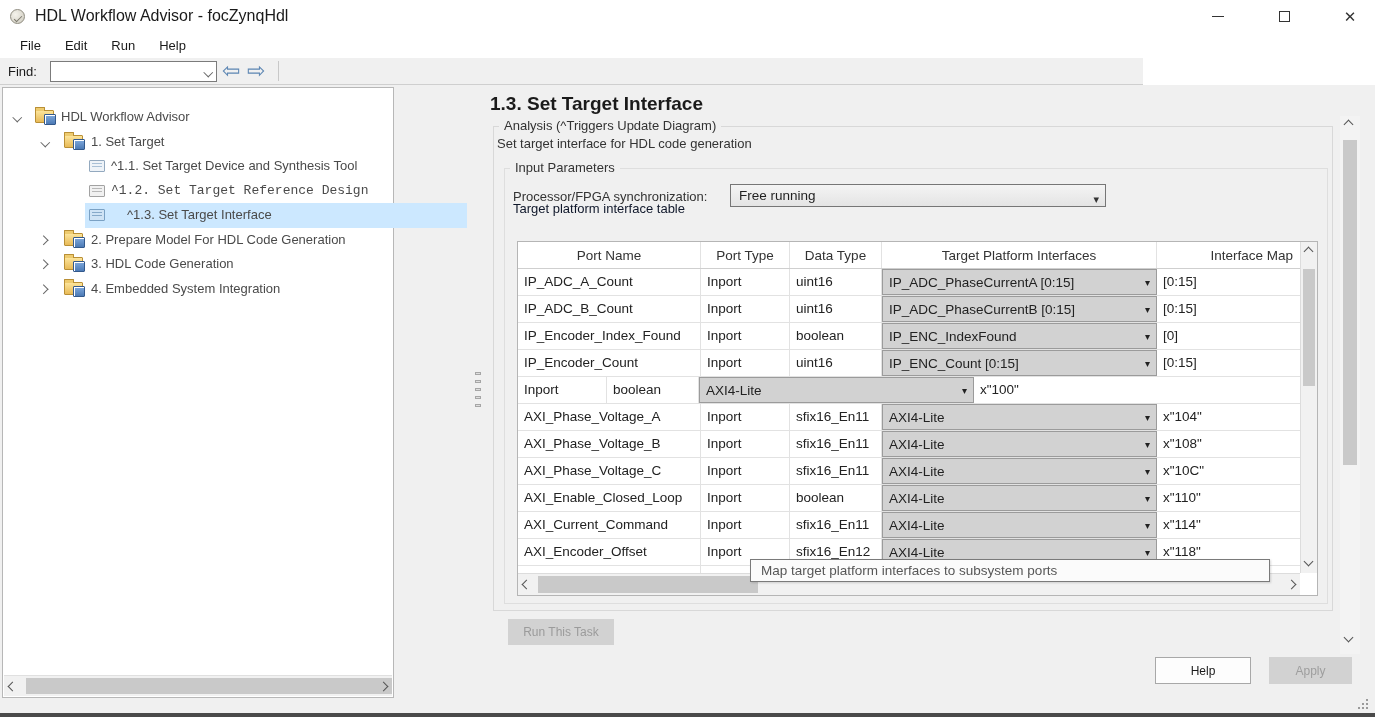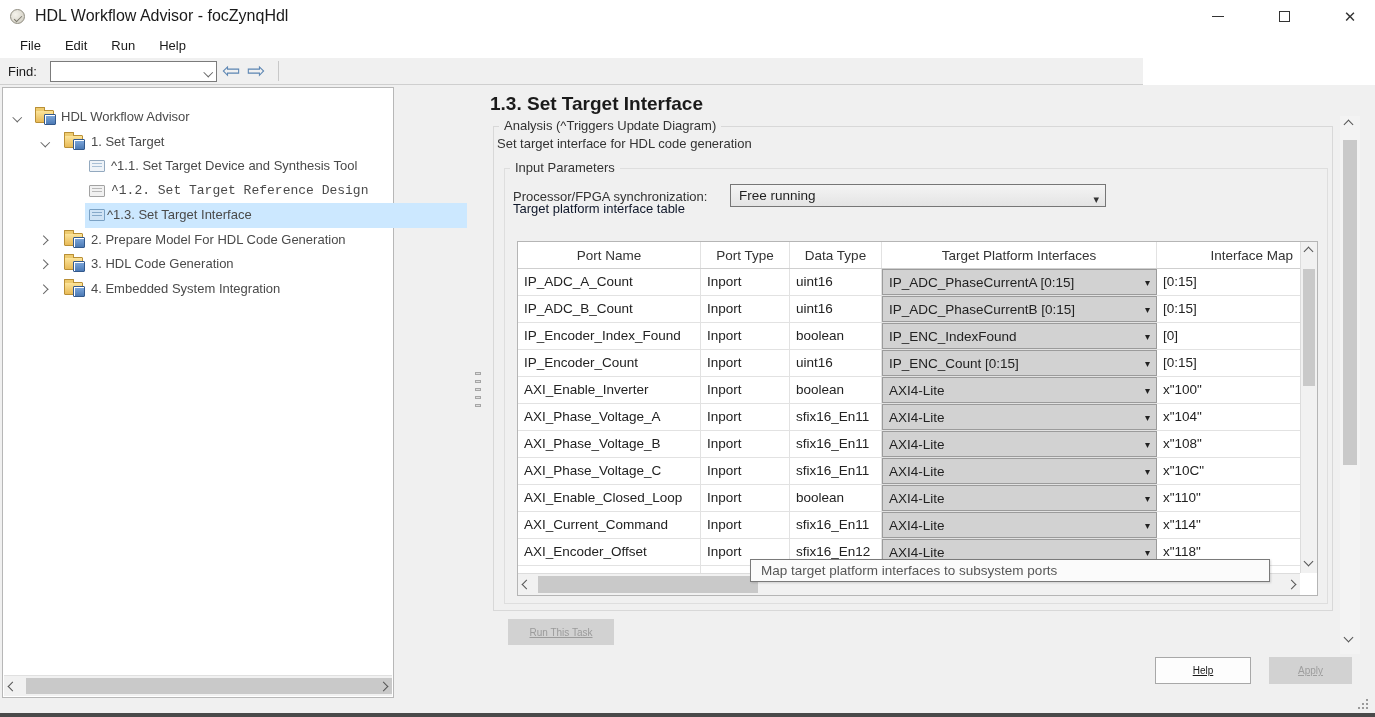--- a/index.html
+++ b/index.html
@@ -106,21 +106,21 @@
   .tbl-hscroll { position:absolute; left:0; bottom:0; right:17px; height:22px; background:#f1f1f1; border-top:1px solid #dcdcdc; }
   .tbl-hscroll .sb-arrow { position:absolute; top:0; width:17px; height:21px; display:flex; align-items:center; justify-content:center; }
   .tbl-hscroll .a-left { left:0; } .tbl-hscroll .a-right { right:0; }
   .tbl-hscroll .sb-thumb { position:absolute; left:20px; top:2px; width:220px; height:17px; background:#c9c9c9; }
 
   
   .tooltip { position:absolute; left:750px; top:559px; width:520px; height:23px; background:#fbfbfb; border:1px solid #7a7a7a; z-index:60;
              display:flex; align-items:center; padding:0 10px; color:#575757; font-size:13.5px; white-space:nowrap; box-shadow:1px 1px 2px rgba(0,0,0,.15); }
 
   
-  .btn { position:absolute; display:flex; align-items:center; justify-content:center; font-size:10px;text-decoration:underline; }
+  .btn { position:absolute; display:flex; align-items:center; justify-content:center; font-size:12px; }
   .btn-run { left:508px; top:619px; width:106px; height:26px; background:#d2d2d2; color:#9b9b9b; }
   .btn-help { left:1155px; top:657px; width:96px; height:27px; background:#fdfdfd; border:1px solid #a8a8a8; color:#1a1a1a; }
   .btn-apply { left:1269px; top:657px; width:83px; height:27px; background:#d2d2d2; color:#9e9e9e; }
 
   
   .outer-vscroll { position:absolute; left:1340px; top:116px; width:20px; height:538px; background:#f3f3f3; }
   .outer-vscroll .sb-up { position:absolute; top:5px; left:5px; }
   .outer-vscroll .sb-thumb { position:absolute; left:3px; top:24px; width:14px; height:325px; background:#c9c9c9; }
   .outer-vscroll .sb-down { position:absolute; top:518px; left:5px; }
 
@@ -188,21 +188,21 @@
   <div class="tree-item" style="top:66px;">
     <span class="icon-task" style="left:86px;"></span>
     <span class="t-label" style="left:108px;">^1.1. Set Target Device and Synthesis Tool</span>
   </div>
   <div class="tree-item" style="top:91px;font-family:Liberation Mono, monospace;">
     <span class="icon-task gray" style="left:86px;"></span>
     <span class="t-label" style="left:108px;">^1.2. Set Target Reference Design</span>
   </div>
   <div class="tree-item selected" style="top:115px;">
     <span class="icon-task sel" style="left:86px;"></span>
-    <span class="t-label" style="left:104px;text-align:center;">^1.3. Set Target Interface</span>
+    <span class="t-label" style="left:124px;text-align:center;">^1.3. Set Target Interface</span>
   </div>
   <div class="tree-item" style="top:140px;">
     <span class="caret chv thin right" style="left:37px;"></span>
     <span class="icon-folder" style="left:61px;"></span>
     <span class="t-label" style="left:88px;">2. Prepare Model For HDL Code Generation</span>
   </div>
   <div class="tree-item" style="top:164px;">
     <span class="caret chv thin right" style="left:37px;"></span>
     <span class="icon-folder" style="left:61px;"></span>
     <span class="t-label" style="left:88px;">3. HDL Code Generation</span>
@@ -294,21 +294,20 @@
         <div class="tc c-name">IP_Encoder_Count</div>
         <div class="tc c-type">Inport</div>
         <div class="tc c-dtype">uint16</div>
         <div class="tc c-iface">
           <span class="dd-text">IP_ENC_Count [0:15]</span>
           <span class="dd-arrow">▾</span>
         </div>
         <div class="tc c-map">[0:15]</div>
       </div>
       <div class="trow">
-        <div class="tc c-name">AXI_Enable_Inverter</div>
         <div class="tc c-type">Inport</div>
         <div class="tc c-dtype">boolean</div>
         <div class="tc c-iface">
           <span class="dd-text">AXI4-Lite</span>
           <span class="dd-arrow">▾</span>
         </div>
         <div class="tc c-map">x"100"</div>
       </div>
       <div class="trow">
         <div class="tc c-name">AXI_Phase_Voltage_A</div>

